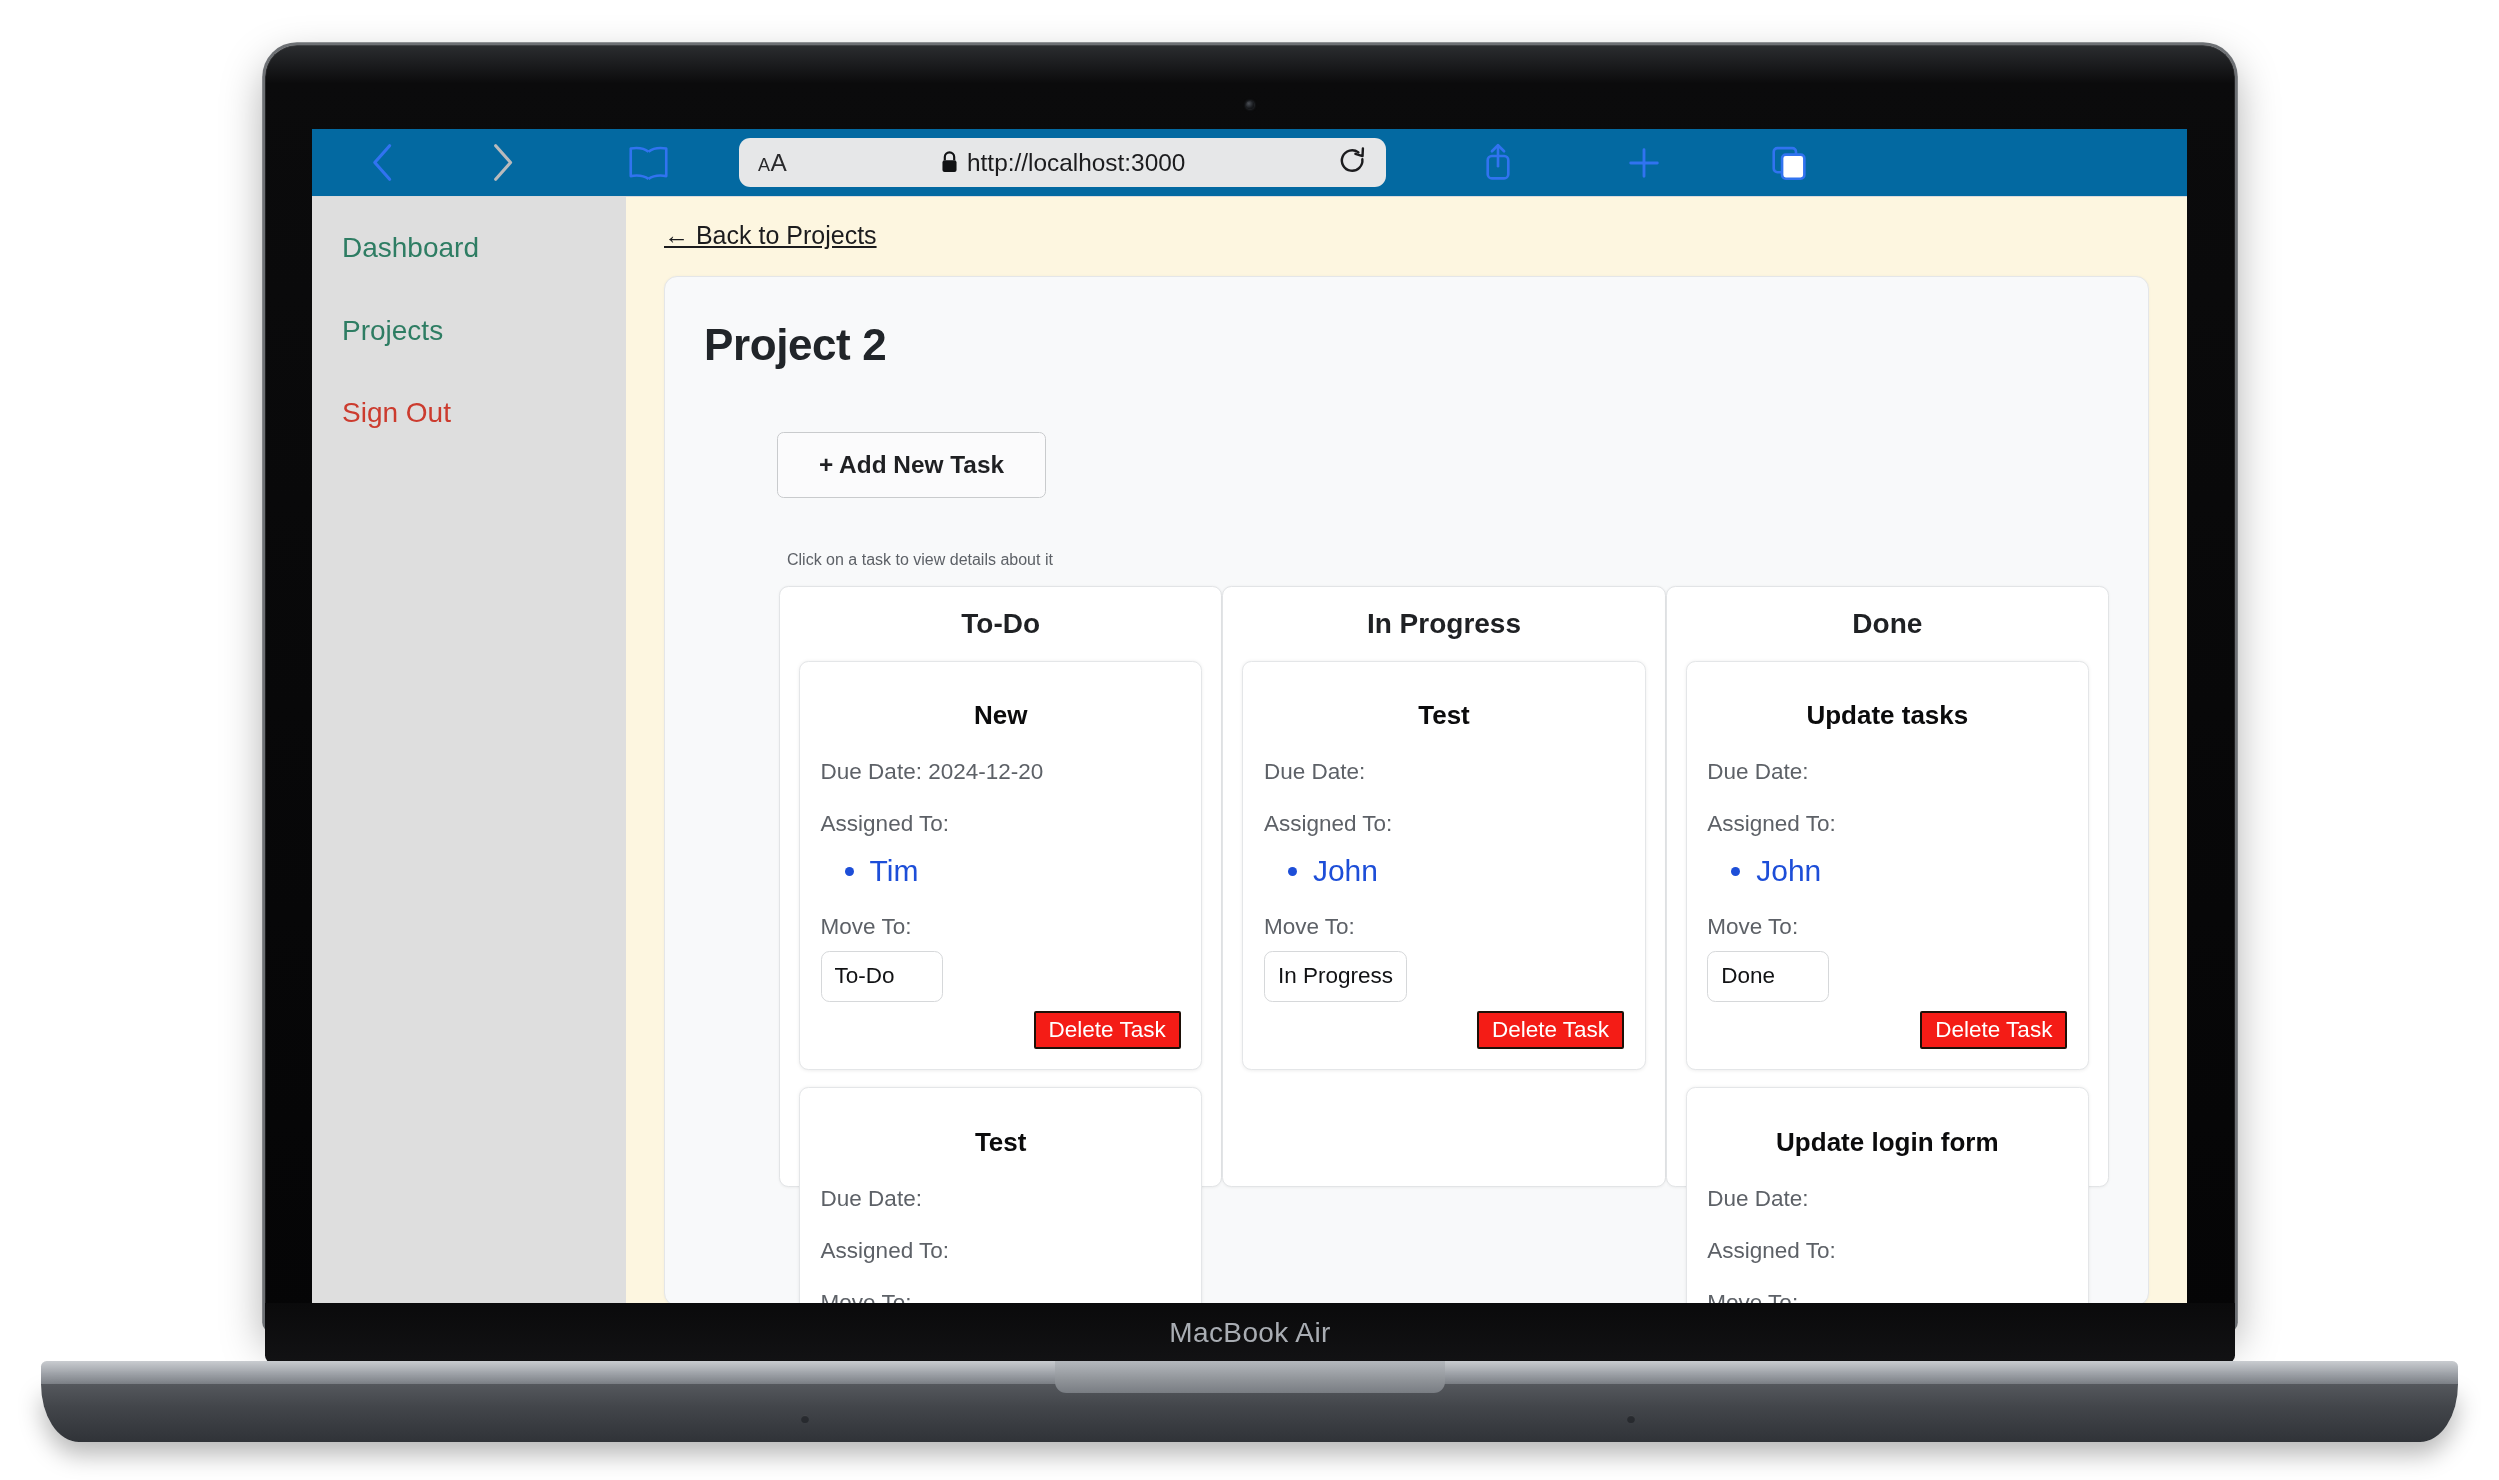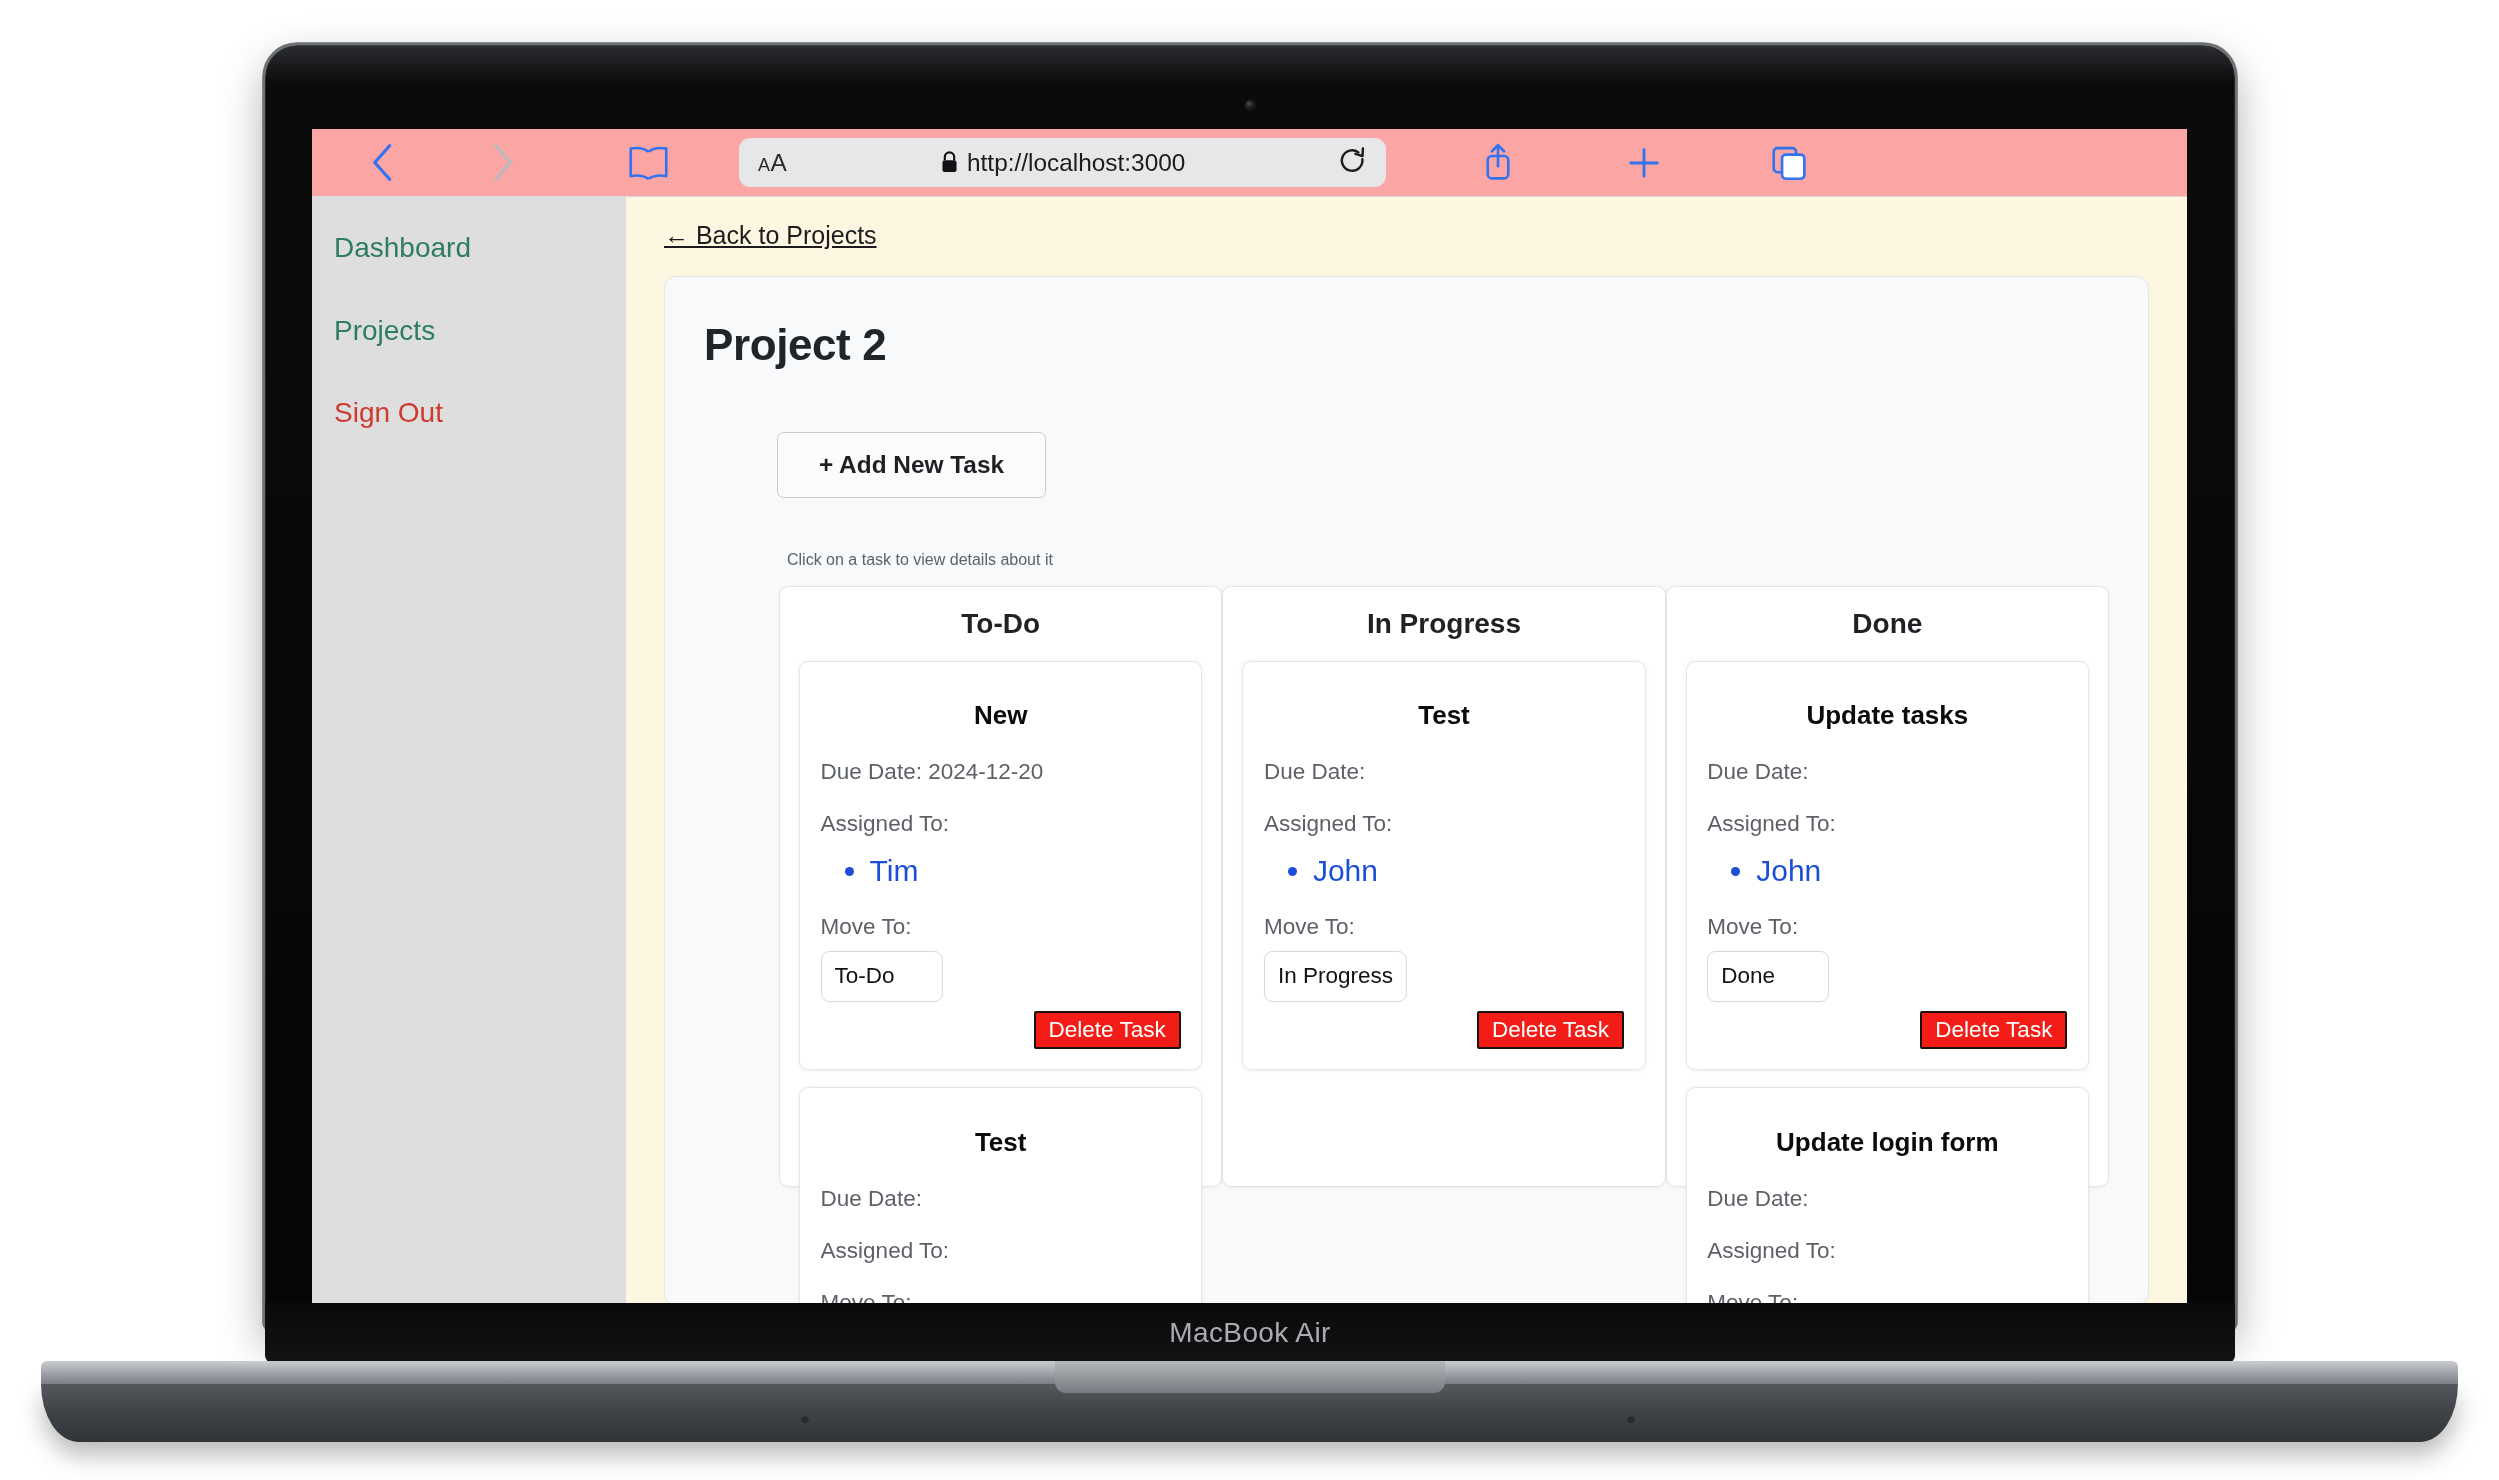--- a/index.html
+++ b/index.html
@@ -117,21 +117,21 @@
     top: 54px;
     width: 8.4px; height: 8.4px;
     border-radius: 50%;
     background: rgba(20,22,25,.5);
     box-shadow: inset 0 0.9px 0.9px rgba(255,255,255,.14);
   }
 
   
   #toolbar {
     height: 68px;
-    background: #fca5a5;
+    background: #0369a1;
     border-bottom: 0.9px solid #d9dadc;
     display: flex;
     align-items: center;
     padding: 0 36px;
     gap: 0;
   }
   .tb-btn {
     width: 69px;
     height: 49px;
     display: flex;
@@ -182,21 +182,21 @@
   #page {
     display: flex;
     height: calc(100% - 68px);
     background: #fdf6e0;
   }
 
   #sidebar {
     width: 314px;
     flex: none;
     background: #dedede;
-    padding: 34px 0 0 22px;
+    padding: 34px 0 0 30px;
   }
   .side-item {
     font-size: 28px;
     margin-bottom: 49px;
     line-height: 1.2;
   }
   .side-item.link { color: #2e7d63; }
   .side-item.danger { color: #cc3b2e; font-weight: normal; }
 
   #content {

